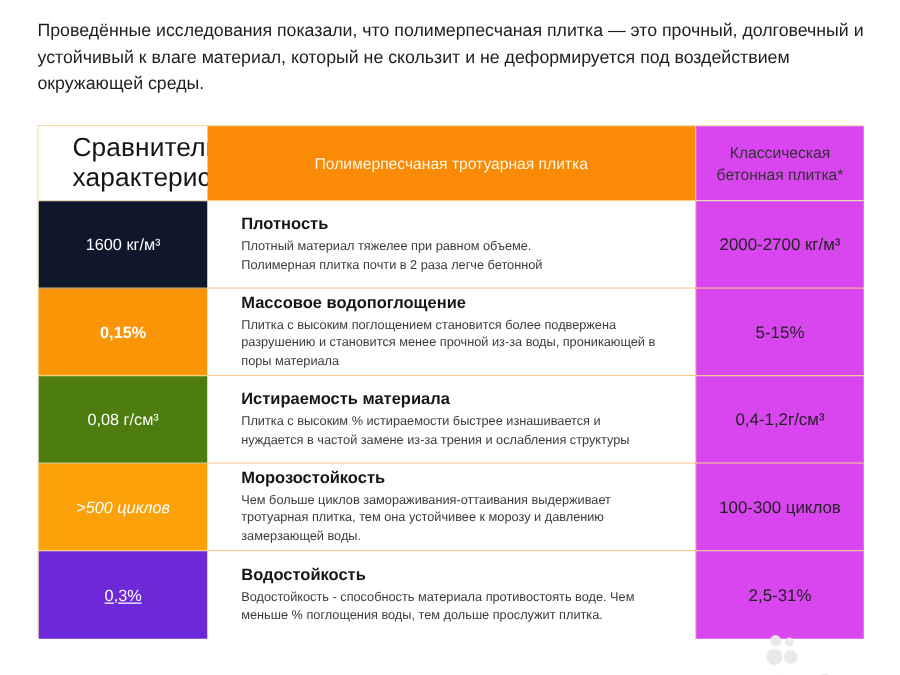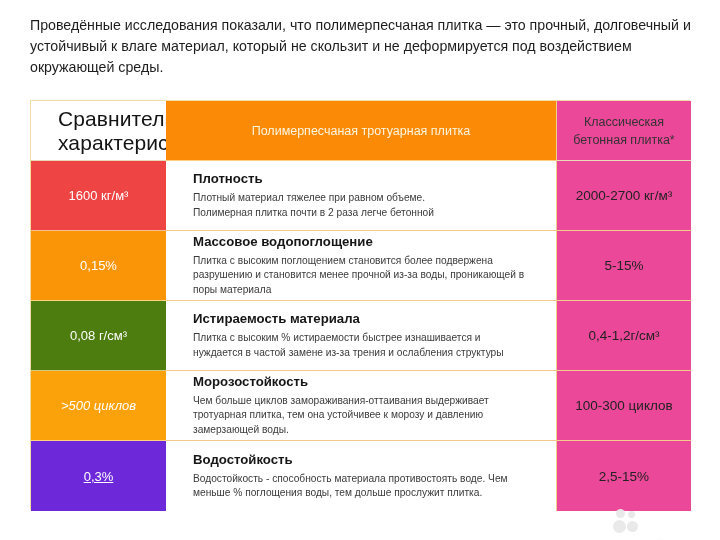--- a/index.html
+++ b/index.html
@@ -25,35 +25,35 @@
   .c-left {
     justify-content:center; text-align:center;
     color:#ffffff; font-size:13px;
     border-bottom:1px solid rgba(255,230,170,0.75);
   }
   .c-mid {
     background:#ffffff; padding-left:27px; flex-direction:column; align-items:flex-start; justify-content:center;
     border-bottom:1px solid #f6c98a;
   }
   .c-right {
-    background:#ec4899; justify-content:center; text-align:center;
+    background:#d946ef; justify-content:center; text-align:center;
     border-left:1px solid #f1cf8a;
     border-bottom:1px solid #f3c98c;
     font-size:13.5px; color:#222;
   }
   .row-last .c-left, .row-last.c-left, .last { border-bottom:none; }
   .hdr-left { font-size:12.5px; line-height:18px; color:#fff6e0; }
   .hdr-mid { flex-direction:row; align-items:center; justify-content:flex-start; padding-left:27px; border-bottom:1px solid #ead9b8;}
   .hdr-title { font-size:21px; font-weight:normal; color:#141414; letter-spacing:0.1px;}
   .hdr-right { font-size:12.5px; line-height:18px; color:#333; border-bottom:1px solid #ead9b8;}
   .m-title { font-size:13.2px; font-weight:bold; color:#161616; margin-bottom:5px; }
   .m-desc { font-size:10.2px; line-height:14.5px; color:#3b3b3b; }
   .bg-l0 { background:#fb8a06; }
-  .bg-l1 { background:#ef4444; }
-  .bg-l2 { background:#fb9508; }
+  .bg-l1 { background:#0f172a; }
+  .bg-l2 { background:#fb9508;font-weight:bold; }
   .bg-l3 { background:#4d7c0f; }
   .bg-l4 { background:#fba109;font-style:italic; }
   .bg-l5 { background:#6d28d9;text-decoration:underline; }
   .watermark {
     position:absolute; left:613px; top:500px;
     font-size:30px; font-weight:bold; color:rgba(235,235,235,0.95);
     letter-spacing:0px; font-family:"DejaVu Sans", sans-serif;
     text-shadow:0 0 1px rgba(200,200,200,0.6);
   }
   .wm-dots { display:inline-block; vertical-align:middle; width:28px; height:28px; position:relative; margin-right:2px;}
@@ -98,21 +98,21 @@
     <div class="m-title">Морозостойкость</div>
     <div class="m-desc" style="width:305px">Чем больше циклов замораживания-оттаивания выдерживает тротуарная плитка, тем она устойчивее к морозу и давлению замерзающей воды.</div>
   </div>
   <div class="cell c-right">100-300 циклов</div>
 
   <div class="cell c-left bg-l5 last">0,3%</div>
   <div class="cell c-mid last">
     <div class="m-title">Водостойкость</div>
     <div class="m-desc" style="width:330px">Водостойкость - способность материала противостоять воде. Чем меньше % поглощения воды, тем дольше прослужит плитка.</div>
   </div>
-  <div class="cell c-right last">2,5-15%</div>
+  <div class="cell c-right last">2,5-31%</div>
 </div>
 
 <div class="watermark">
   <span class="wm-dots">
     <span style="left:0;top:14px;width:13px;height:13px;"></span>
     <span style="left:14px;top:15px;width:11px;height:11px;"></span>
     <span style="left:3px;top:3px;width:9px;height:9px;"></span>
     <span style="left:15px;top:5px;width:7px;height:7px;"></span>
   </span><span>Avito</span>
 </div>

